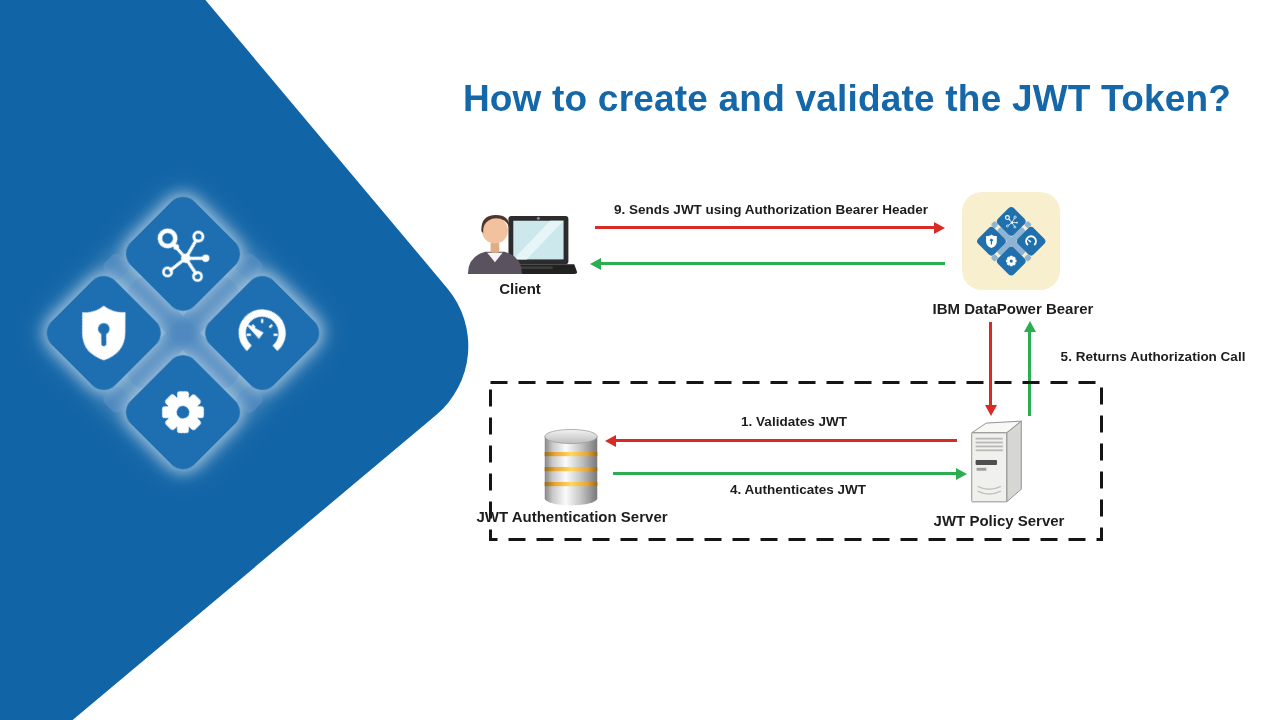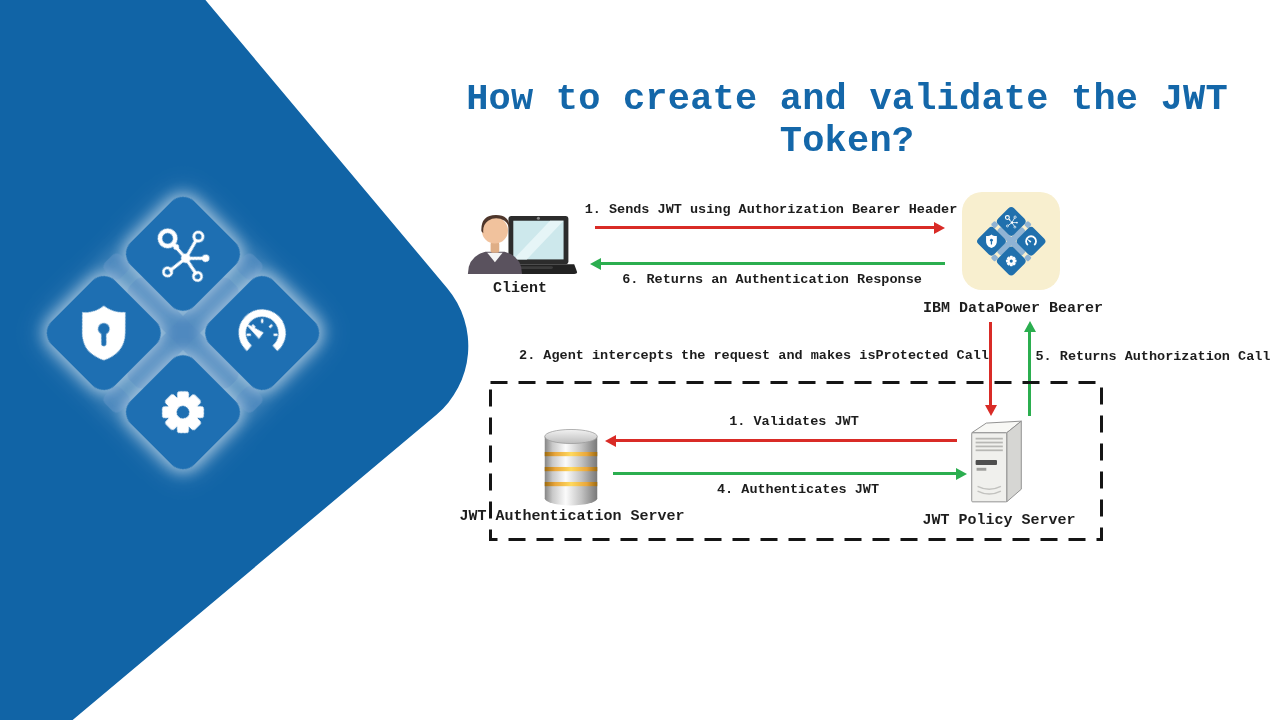--- a/index.html
+++ b/index.html
@@ -1,17 +1,17 @@
 <!DOCTYPE html>
 <html><head>
 <meta charset="utf-8">
 <style>
   html,body{margin:0;padding:0;background:#ffffff;}
   .stage{position:relative;width:1280px;height:720px;overflow:hidden;background:#ffffff;
-         font-family:Liberation Mono, monospace;}
+         font-family:Liberation Sans, sans-serif;}
 
   
   .brand-shape{position:absolute;left:-338px;top:-36px;width:700px;height:700px;
                background:#1164a6;border-radius:90px;transform:rotate(50deg);}
 
   
   .cluster{position:absolute;width:202px;height:202px;transform:rotate(45deg);
            filter:drop-shadow(0 0 12px rgba(255,255,255,.40));}
   .cluster .xbar,.cluster .nub{position:absolute;background:#4f8abf;border-radius:8px;opacity:.9;}
   .cluster .xbar.h{left:30px;top:89px;width:142px;height:24px;}
@@ -191,30 +191,28 @@
             <rect x="25.5" y="9" width="13" height="46" rx="3" transform="rotate(135 32 32)"></rect>
             <circle cx="32" cy="32" r="15.5"></circle>
           </g>
           <circle cx="32" cy="32" r="7" fill="currentColor"></circle>
         </svg>
       </div>
     </div>
   </div>
   <div class="lbl node-label" style="left:1013px;top:300px">IBM DataPower Bearer</div>
 
-  <div class="lbl flow-label" style="left:771px;top:202px">1. Sends JWT using Authorization Bearer Header</div>
+  <div class="lbl flow-label" style="left:771px;top:202px">9. Sends JWT using Authorization Bearer Header</div>
   <div class="arrow h red to-right" style="left:595px;top:226px;width:340px">
       <i class="line"></i>
     </div>
   <div class="arrow h green to-left" style="left:600px;top:262px;width:345px">
       <i class="line"></i>
     </div>
-  <div class="lbl flow-label" style="left:772px;top:272px">6. Returns an Authentication Response</div>
-
-  <div class="lbl flow-label" style="left:754px;top:348px">2. Agent intercepts the request and makes isProtected Call</div>
+
   <div class="lbl flow-label" style="left:1153px;top:349px">5. Returns Authorization Call</div>
   <div class="arrow v red to-down" style="left:989px;top:322px;height:84px">
       <i class="line"></i>
     </div>
   <div class="arrow v green to-up" style="left:1028px;top:331px;height:85px">
       <i class="line"></i>
     </div>
 
   <svg class="abs" style="left:489px;top:381px;width:614px;height:160px" viewBox="0 0 614 160">
     <rect x="1.5" y="1.5" width="611" height="157" fill="none" stroke="#151515" stroke-width="3" stroke-dasharray="17 11"></rect>

